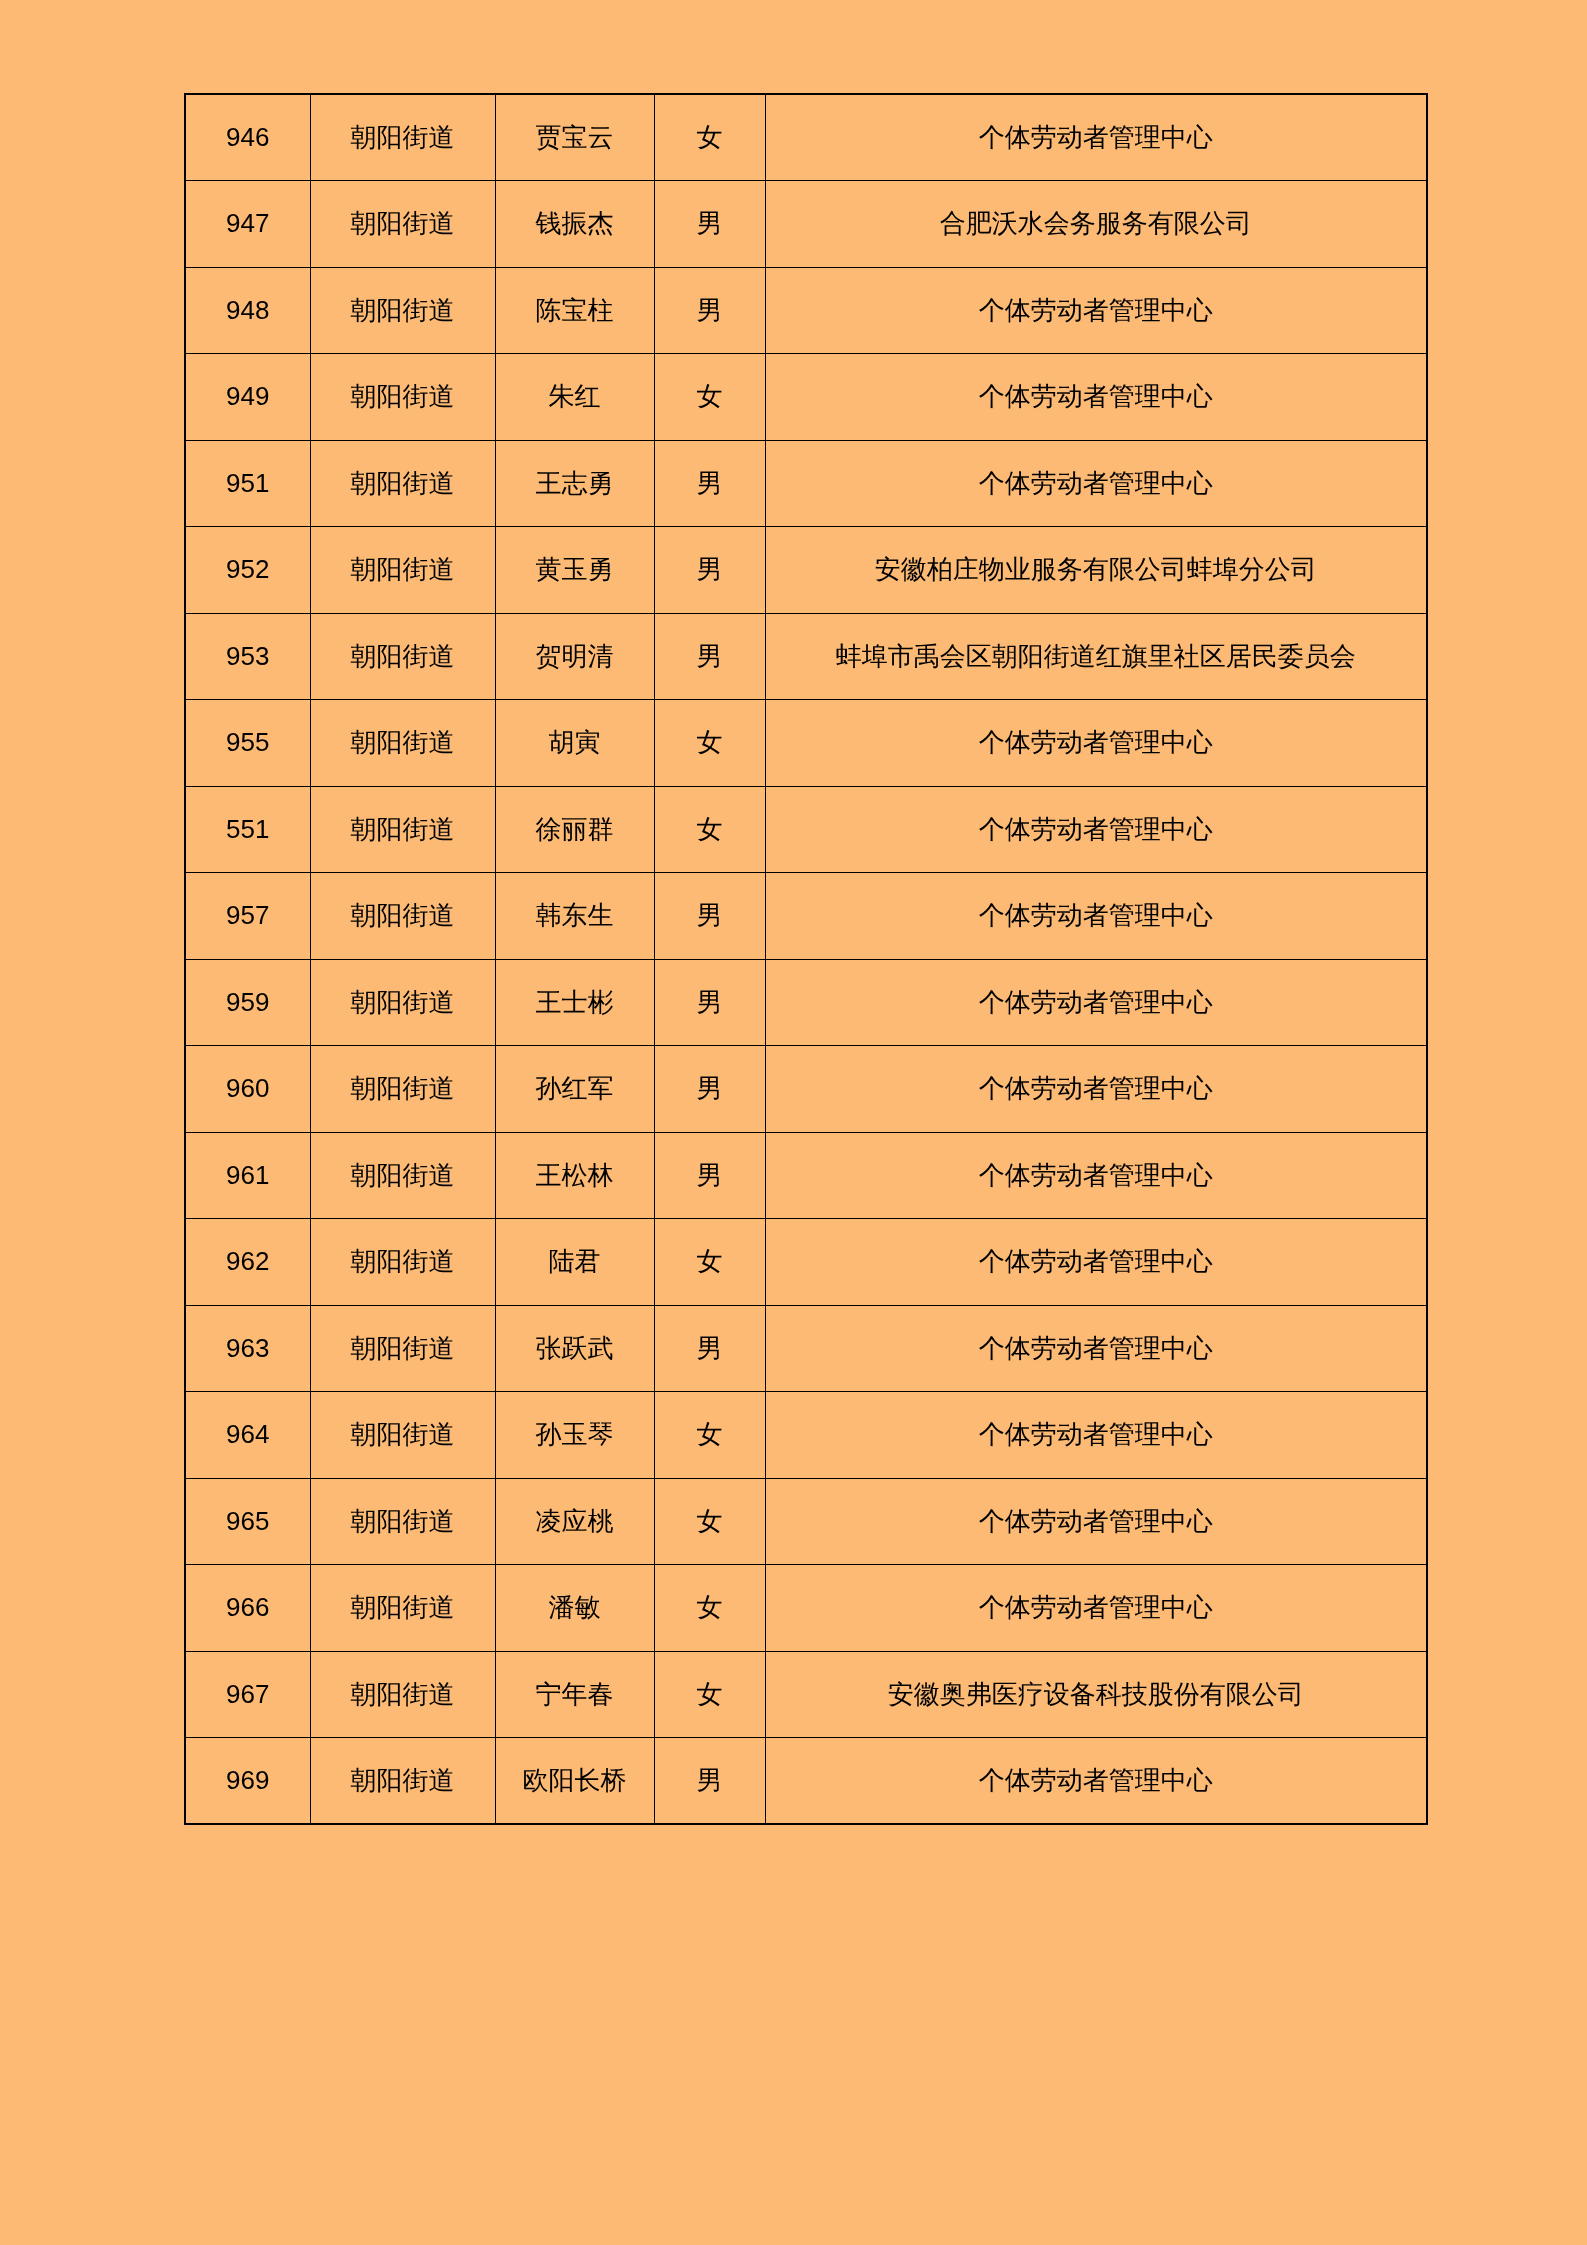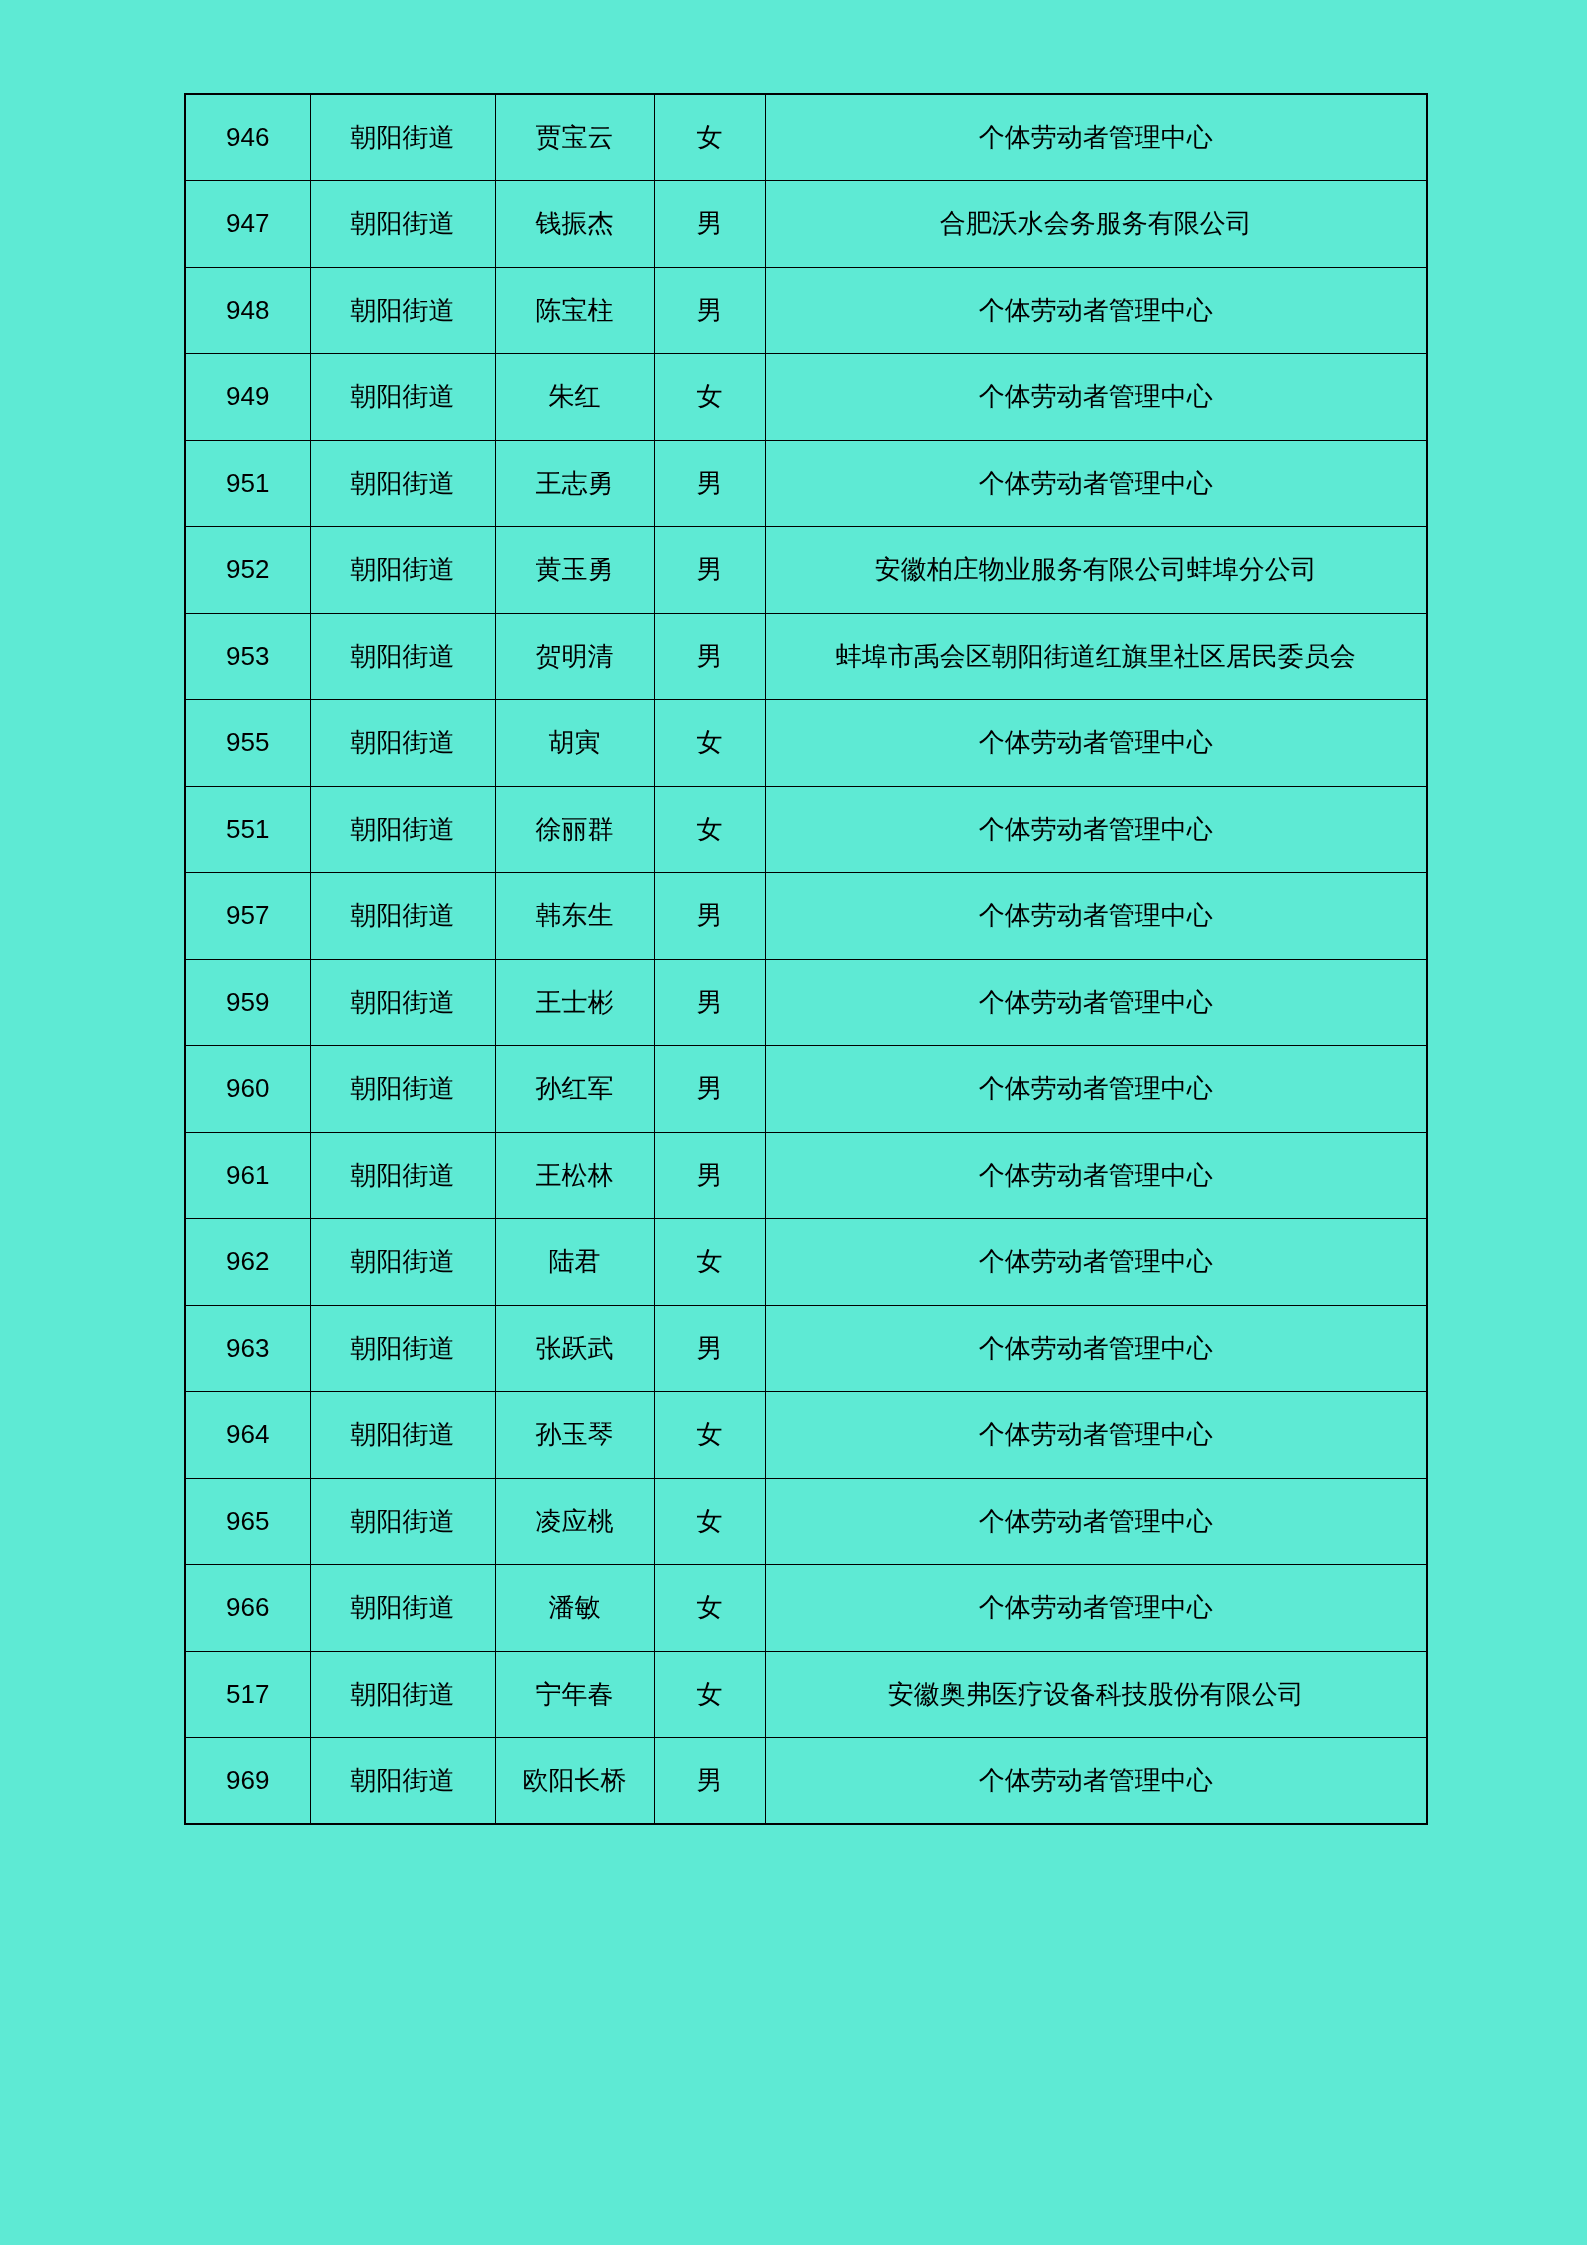--- a/index.html
+++ b/index.html
@@ -13,21 +13,21 @@
     position: relative;
     font-family: "Liberation Sans", "DejaVu Sans", sans-serif;
     color: #000000;
   }
   .doc-page {
     position: absolute;
     left: 0;
     top: 0;
     width: 1587px;
     height: 2245px;
-    background: #5eead4;
+    background: #fdba74;
     overflow: hidden;
   }
   .doc-table {
     position: absolute;
     left: 184px;
     top: 93px;
   }
   table.records {
     border-collapse: collapse;
     table-layout: fixed;
@@ -189,21 +189,21 @@
             <td>个体劳动者管理中心</td>
           </tr>
           <tr>
             <td>966</td>
             <td>朝阳街道</td>
             <td>潘敏</td>
             <td>女</td>
             <td>个体劳动者管理中心</td>
           </tr>
           <tr>
-            <td>517</td>
+            <td>967</td>
             <td>朝阳街道</td>
             <td>宁年春</td>
             <td>女</td>
             <td>安徽奥弗医疗设备科技股份有限公司</td>
           </tr>
           <tr>
             <td>969</td>
             <td>朝阳街道</td>
             <td>欧阳长桥</td>
             <td>男</td>

